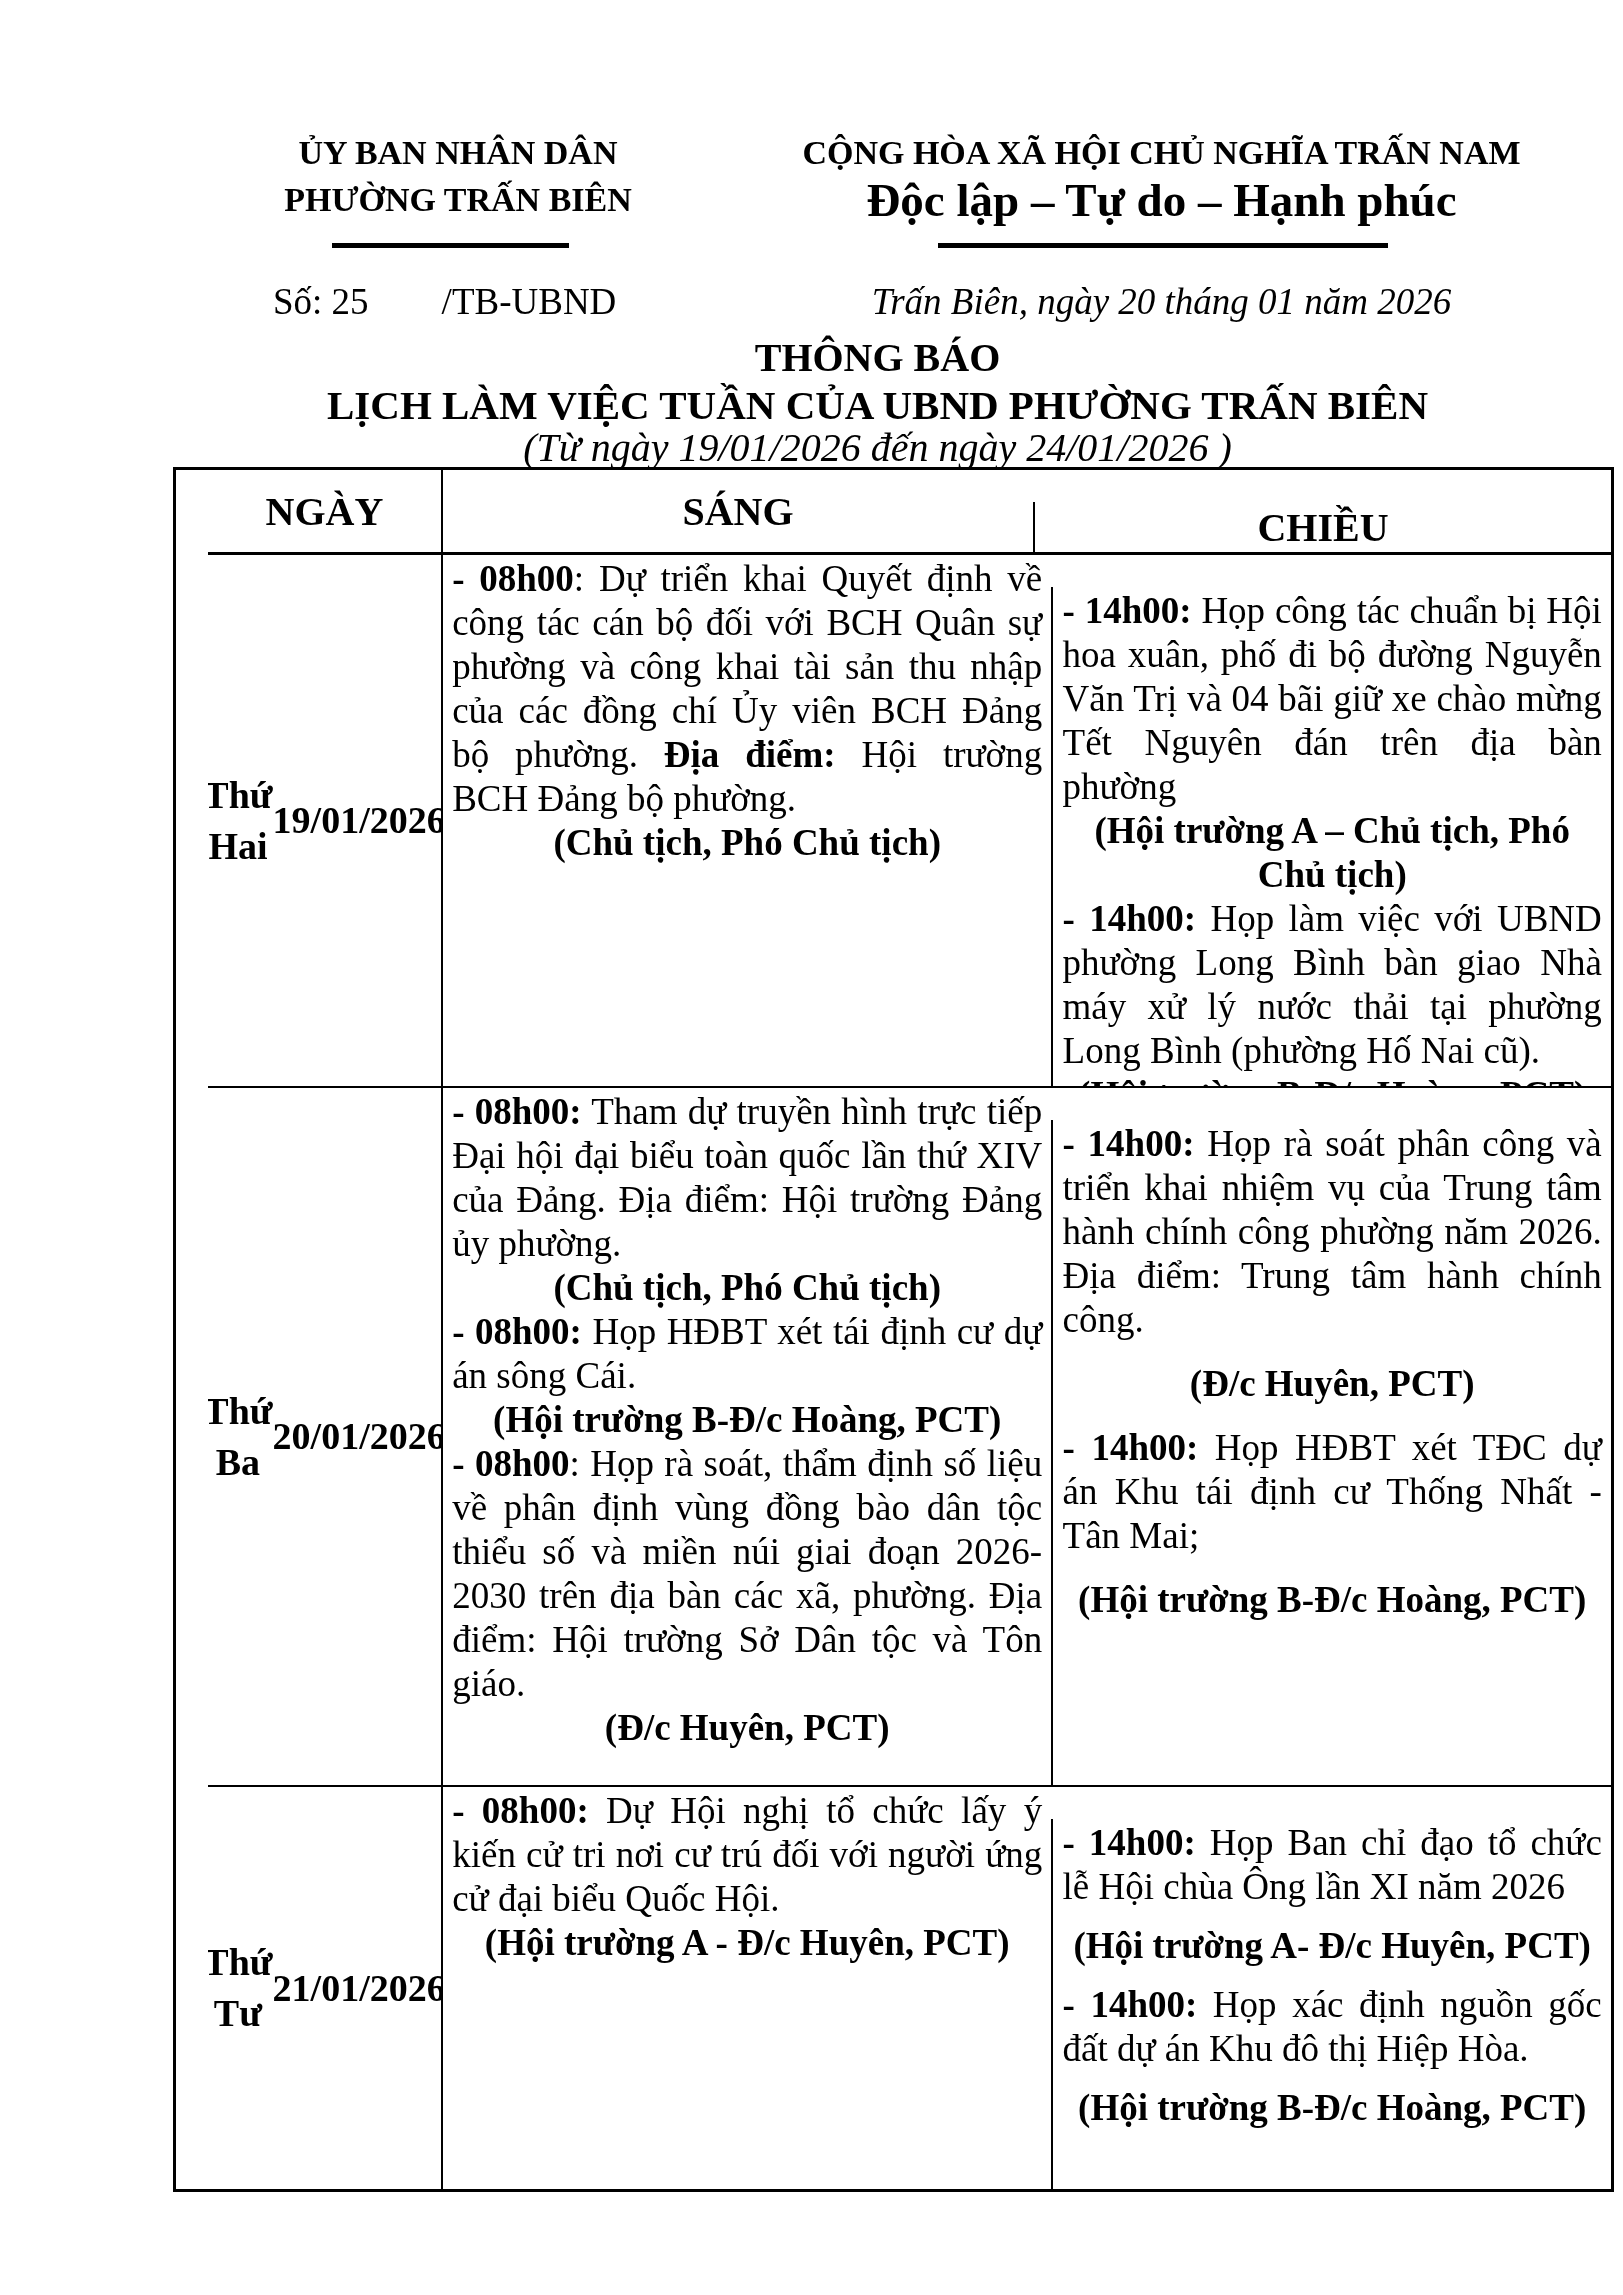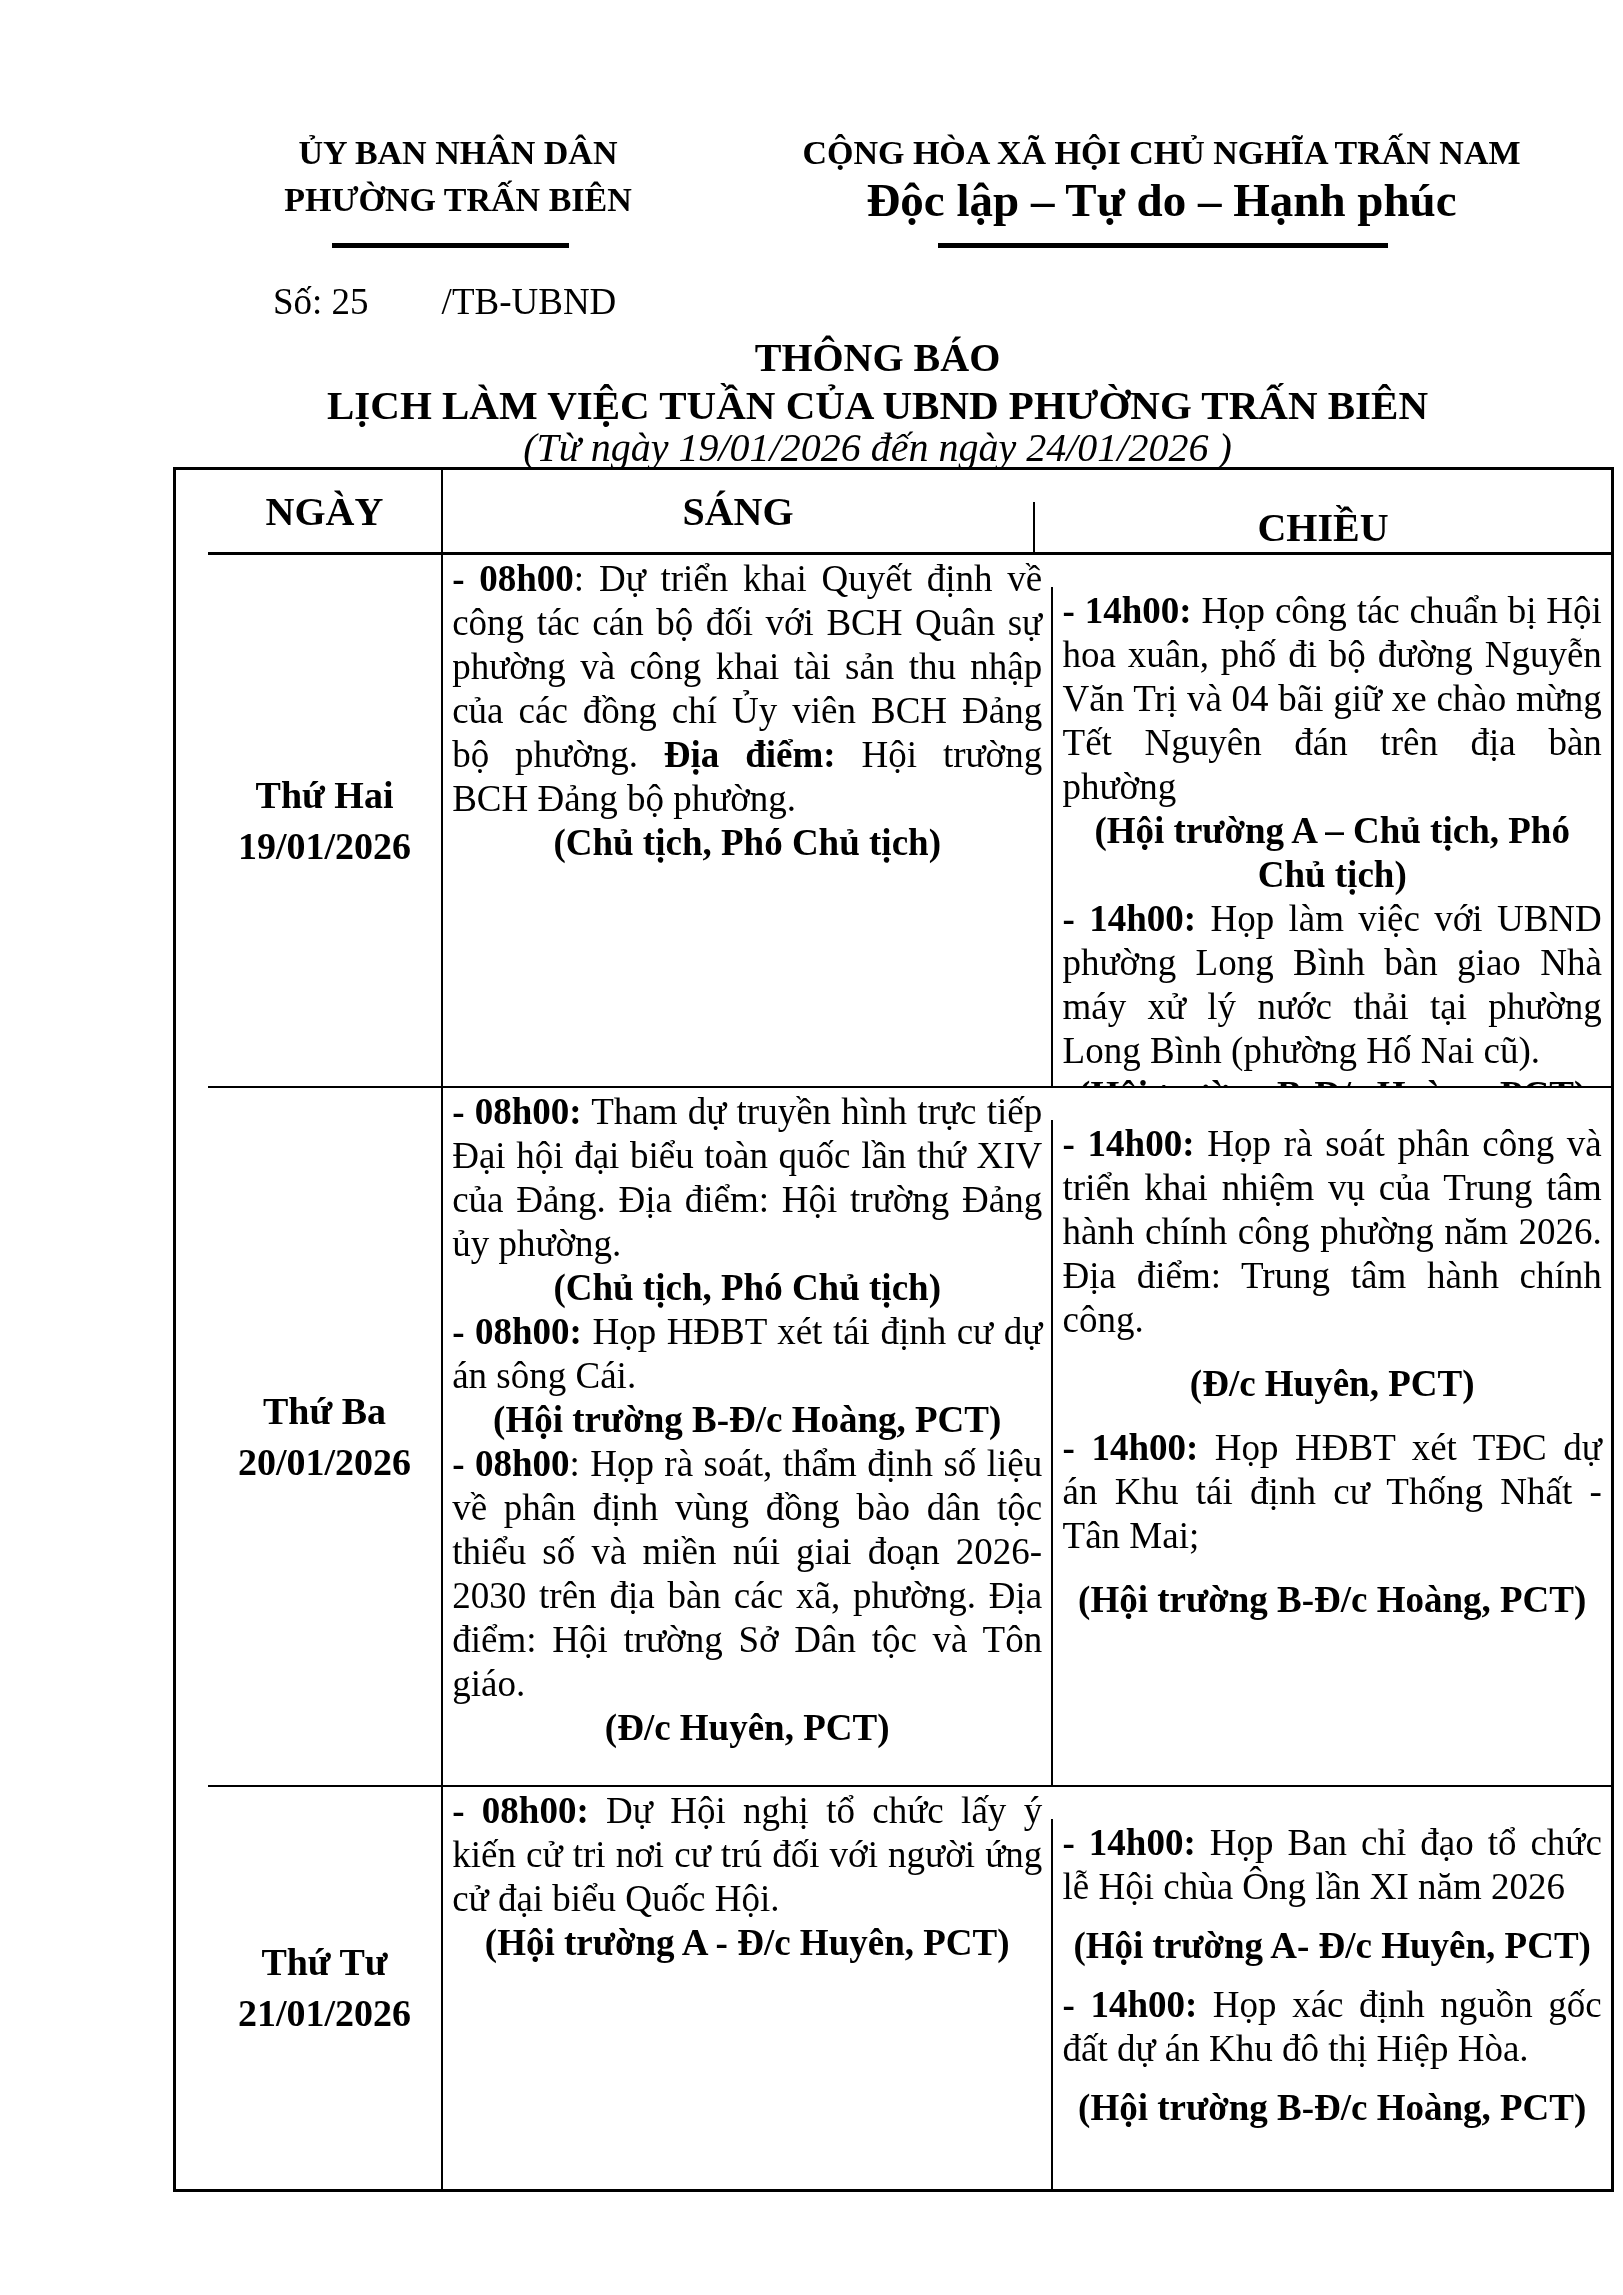--- a/index.html
+++ b/index.html
@@ -54,21 +54,21 @@
   .r3{height:402px;border-top:2.3px solid #000;}
   .cell{border-left:2.3px solid #000;overflow:hidden;}
   .cell.c1{border-left:none;flex:0 0 233px;}
   .cell.c2{flex:0 0 590px;}
   .cell.c3{flex:1 1 auto;margin-top:32px;}
   .th{
     display:flex;align-items:center;justify-content:center;
     font-weight:bold;font-size:40px;
   }
   .day{
-    display:flex;flex-direction:column;justify-content:center;align-items:center;
+    display:flex;flex-direction:row;justify-content:center;align-items:center;
     font-weight:bold;font-size:38px;line-height:51px;text-align:center;
   }
   .txt{
     padding:1.5px 9.2px;
     font-size:37px;line-height:44px;
   }
   .para{text-align:justify;}
   .para.center{text-align:center;}
   .b{font-weight:bold;}
   .spaced .para{margin-bottom:20px;}
@@ -87,20 +87,21 @@
 
   <div class="nat-block">
     <div class="nat-line1">CỘNG HÒA XÃ HỘI CHỦ NGHĨA TRẤN NAM</div>
     <div class="nat-line2">Độc lập – Tự do – Hạnh phúc</div>
   </div>
   <div class="rule rule-right"></div>
 
   <div class="docnum">
     <span>Số: 25</span><span class="sym">/TB-UBND</span>
   </div>
+  <div class="place-date">Trấn Biên, ngày 20 tháng 01  năm 2026</div>
 
   <div class="title-1">THÔNG BÁO</div>
   <div class="title-2">LỊCH LÀM VIỆC TUẦN CỦA UBND PHƯỜNG TRẤN BIÊN</div>
   <div class="title-3">(Từ ngày 19/01/2026 đến ngày 24/01/2026 )</div>
 
   <div class="sched">
 
     <div class="trow thead">
       <div class="cell c1 th">NGÀY</div>
       <div class="cell c2 th">SÁNG</div>

